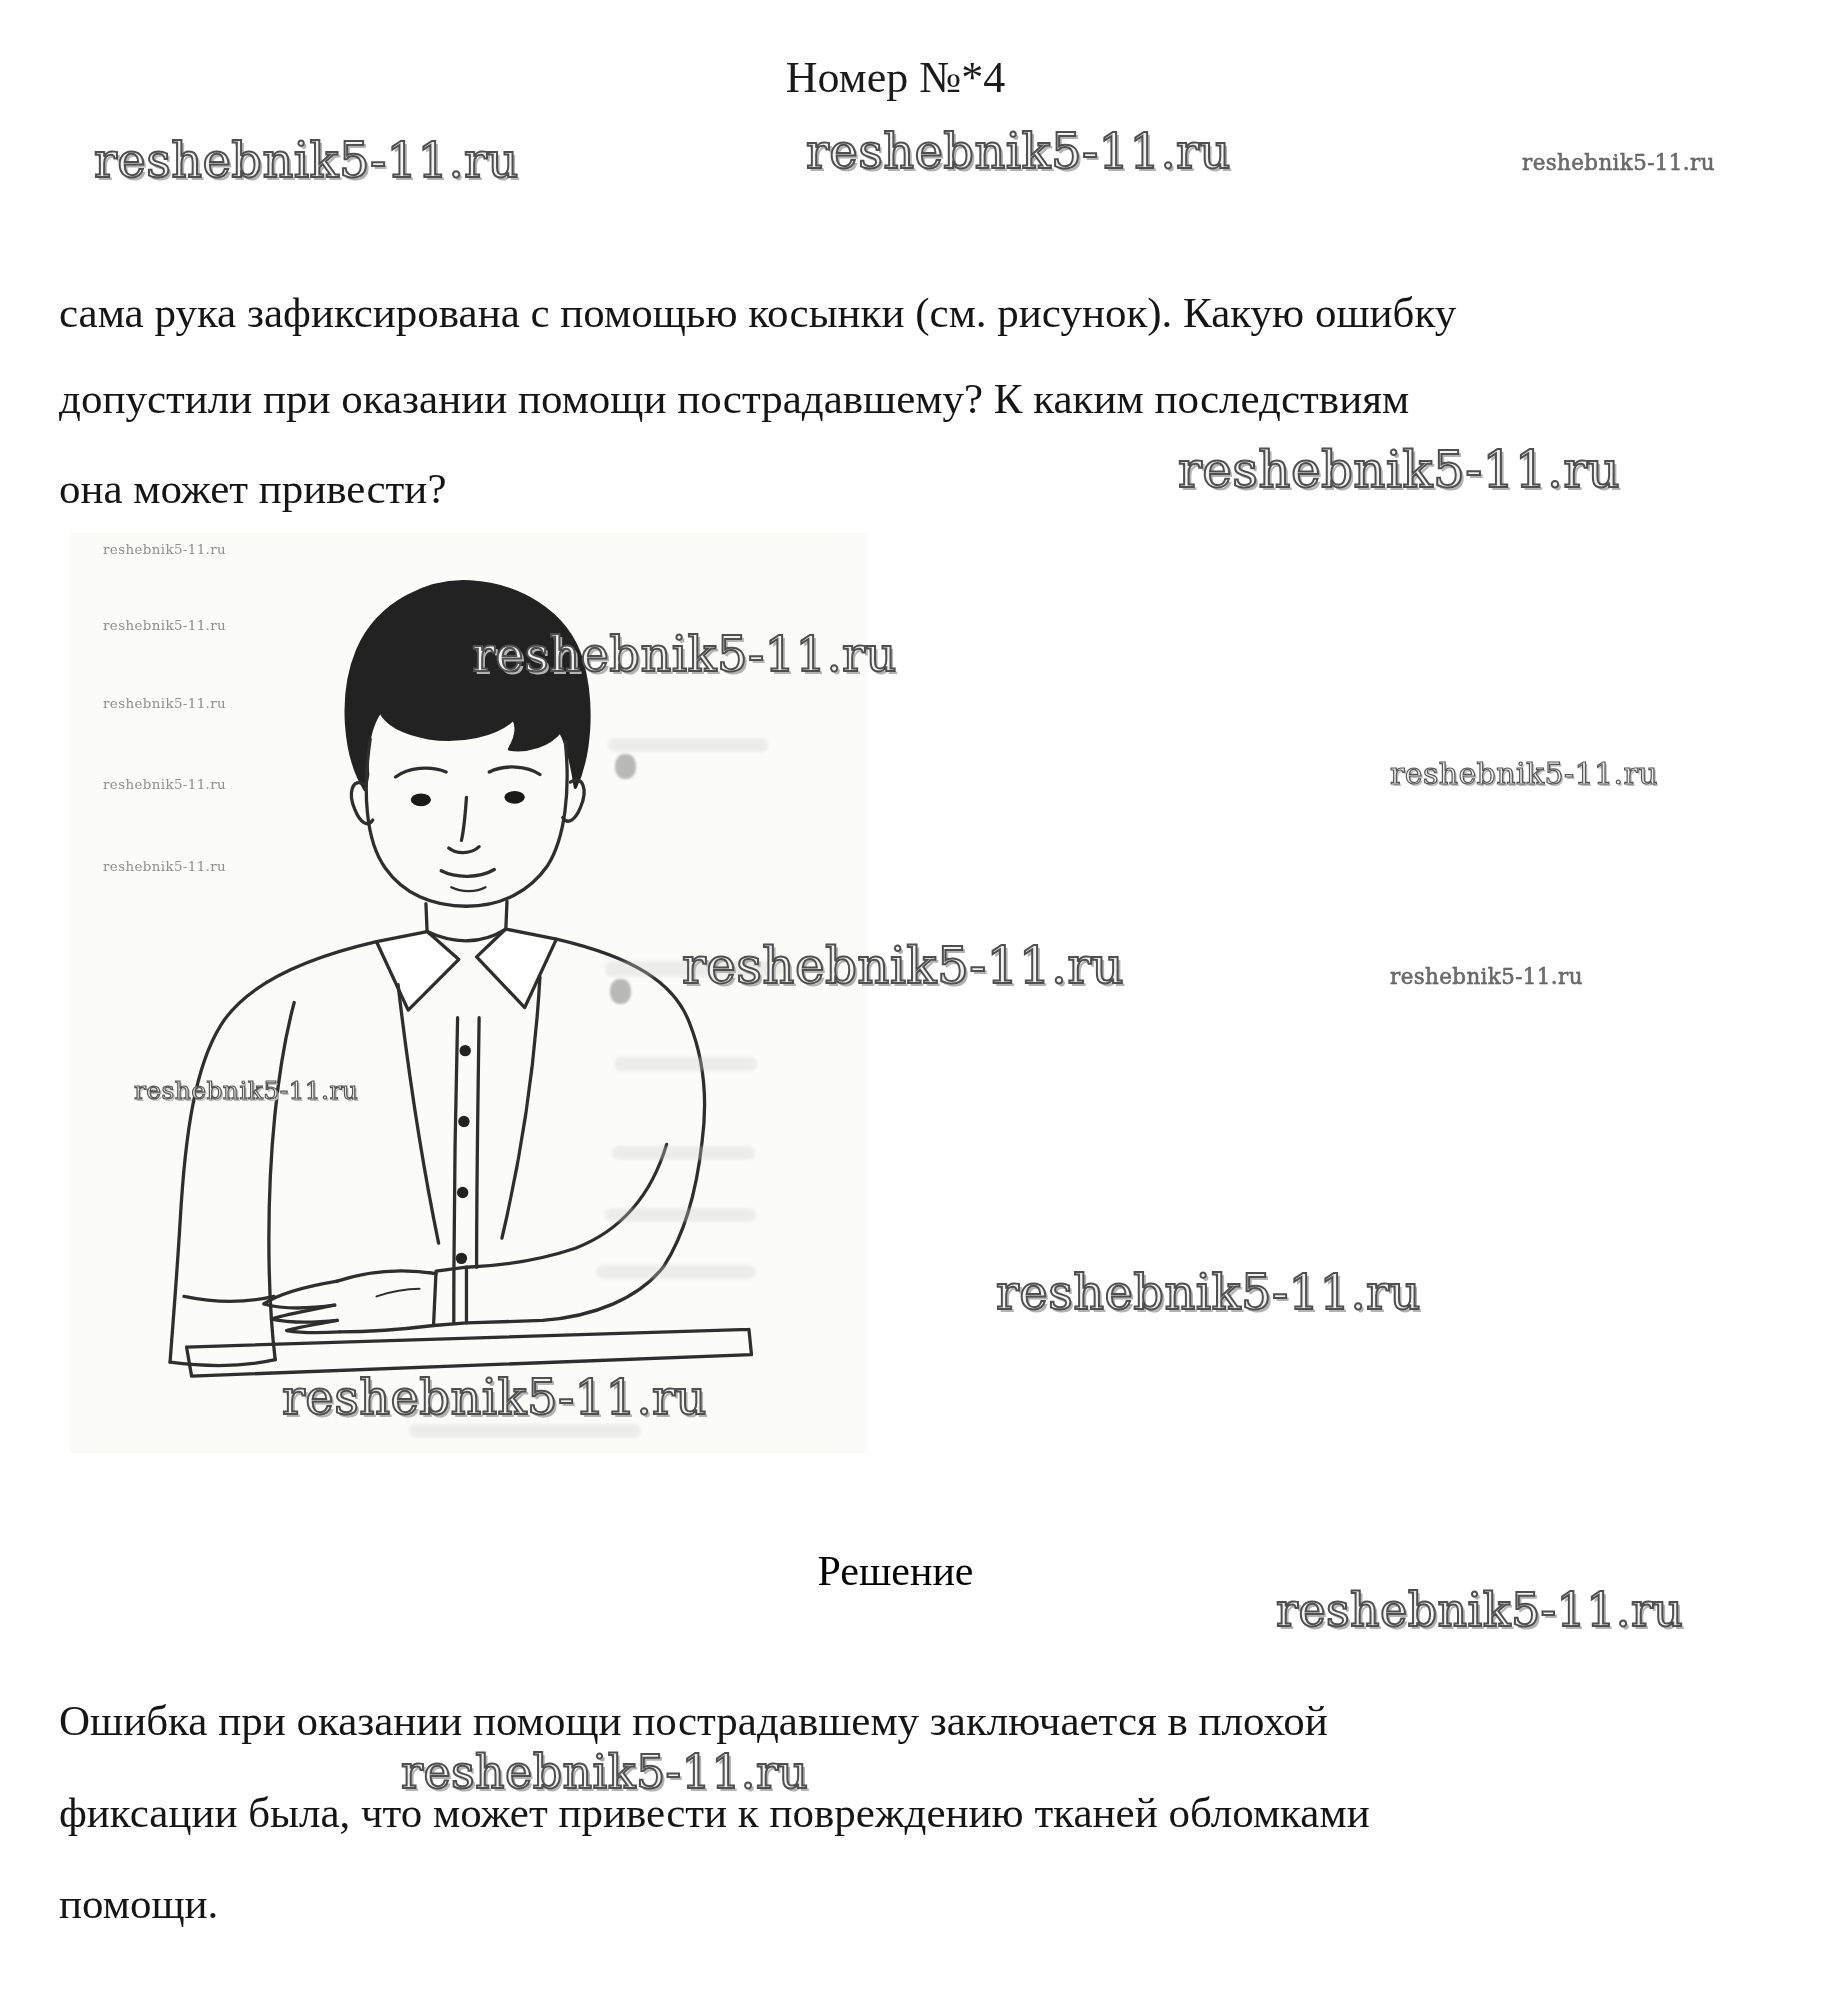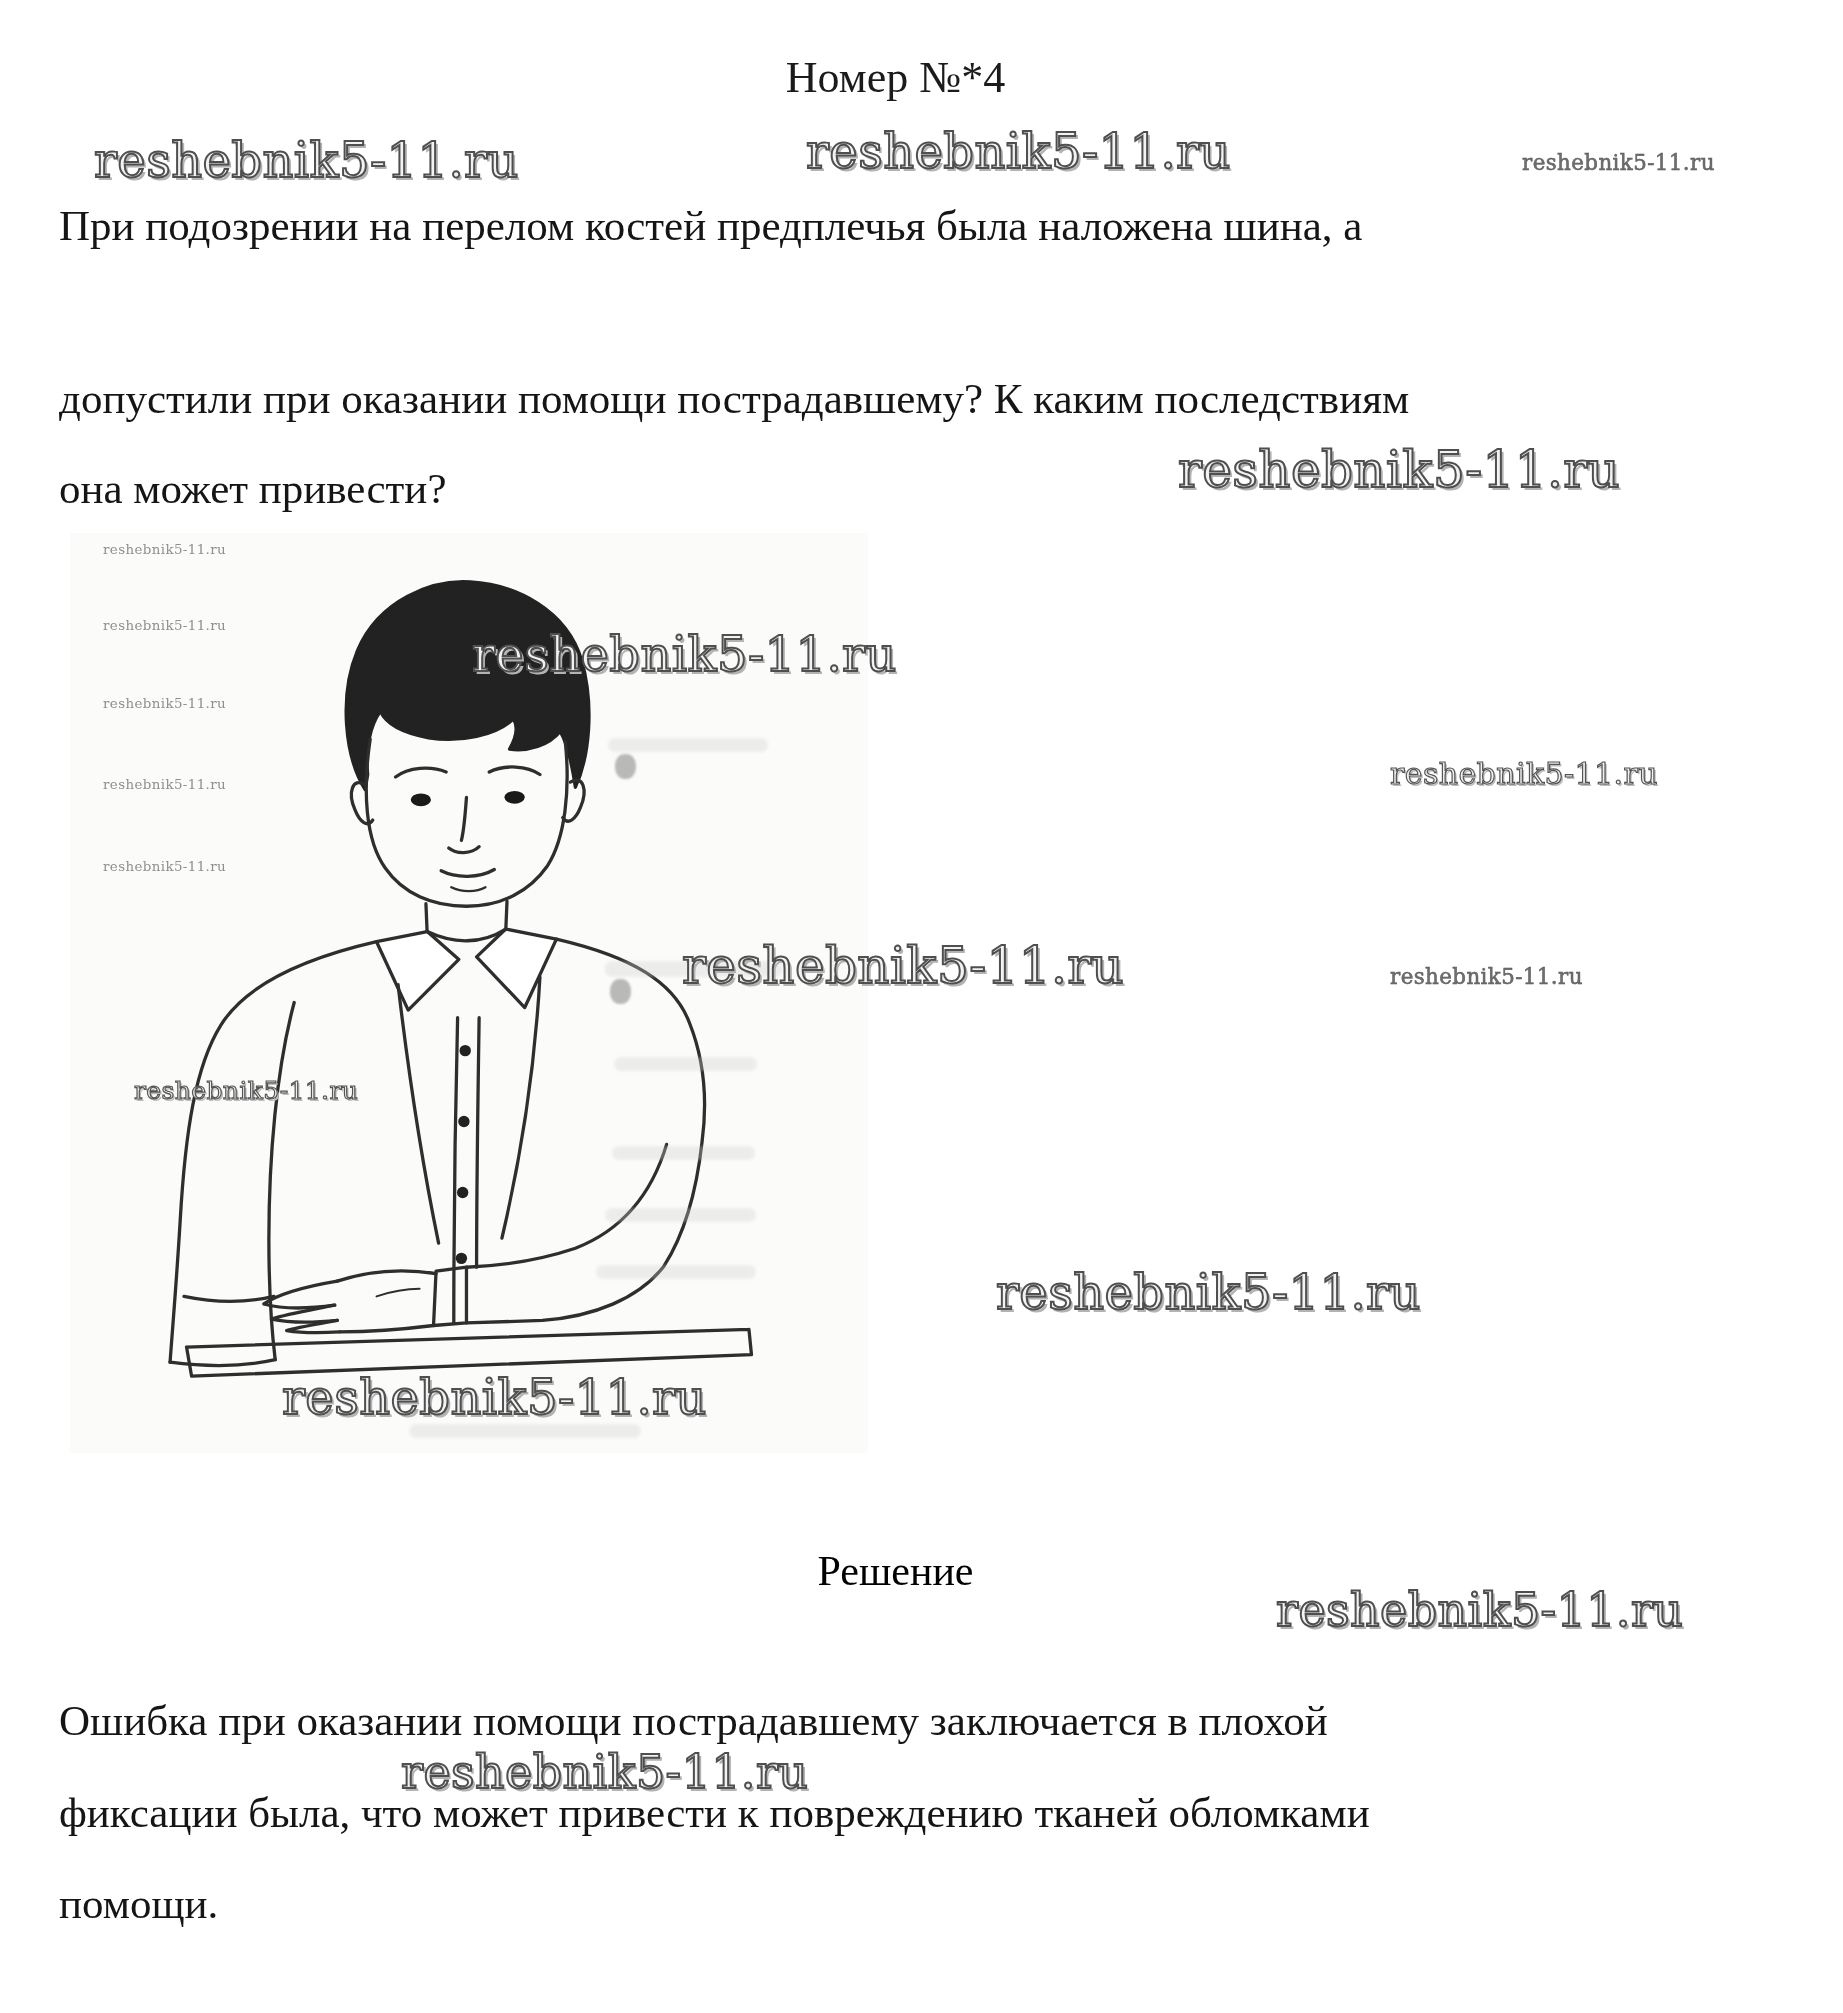--- a/index.html
+++ b/index.html
@@ -81,21 +81,21 @@
 <body>
 
 <div class="page">
 
   <div class="abs title">Номер №*4</div>
 
   <div class="abs wm wm-lg" style="left:94px; top:132px;">reshebnik5-11.ru</div>
   <div class="abs wm wm-lg" style="left:806px; top:123px;">reshebnik5-11.ru</div>
   <div class="abs wm wm-sm" style="left:1522px; top:150px;">reshebnik5-11.ru</div>
 
-  <div class="abs qline" style="top:201px;">При подозрении на перелом костей предплечья была наложена шина, а</div>
+  <div class="abs qline" style="top:288px;">сама рука зафиксирована с помощью косынки (см. рисунок). Какую ошибку</div>
   <div class="abs qline" style="top:374px;">допустили при оказании помощи пострадавшему? К каким последствиям</div>
   <div class="abs qline" style="top:464px;">она может привести?</div>
 
   <div class="abs wm wm-lg" style="left:1178px; top:441px; font-size:50px;">reshebnik5-11.ru</div>
 
   <div class="abs figure">
     <svg viewBox="0 0 630 725" width="798" height="920">
       <g stroke="#2e2e2e" stroke-width="2.6" fill="none" stroke-linecap="round" stroke-linejoin="round">
 
         <path fill="#222222" stroke="#222222" d="M 233 202 C 217 176, 212 128, 227 92 C 244 52, 286 36, 316 38 C 352 40, 392 60, 404 100 C 414 136, 410 176, 399 200 C 396 180, 393 166, 387 156 C 378 167, 362 172, 347 170 C 352 161, 354 152, 350 146 C 337 159, 308 165, 283 161 C 261 157, 249 149, 245 140 C 237 151, 233 170, 235 190 Z"></path>

